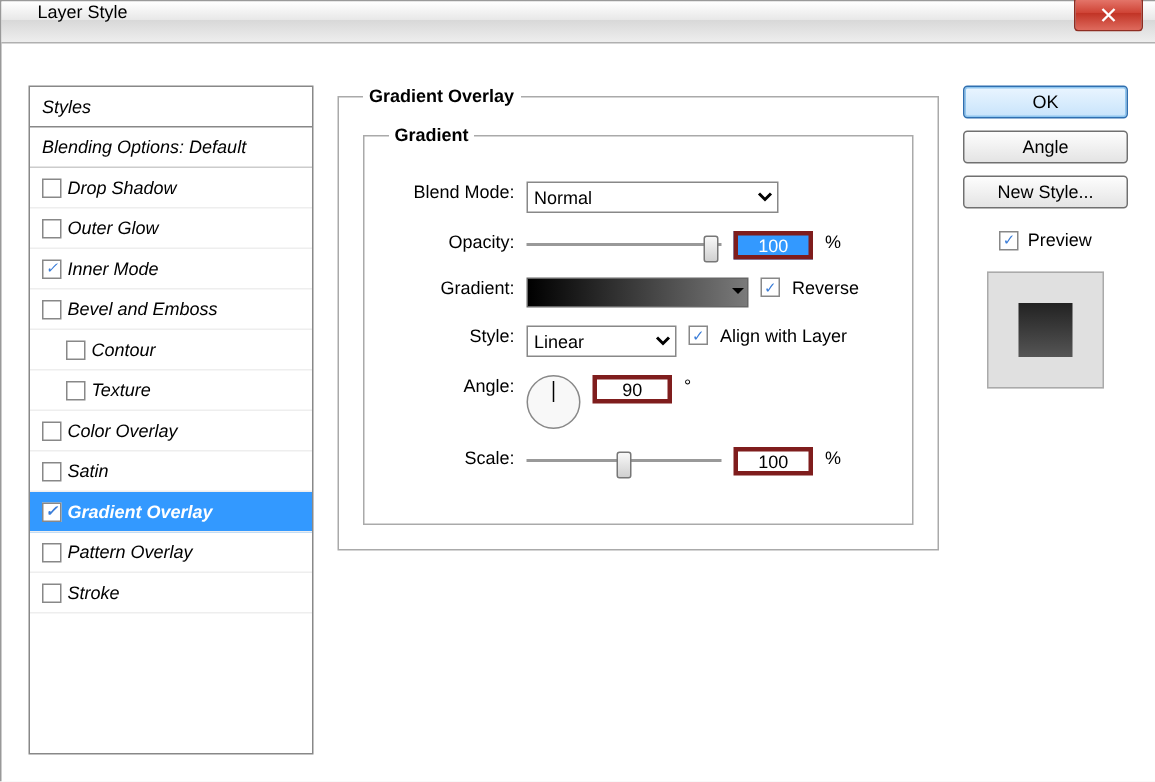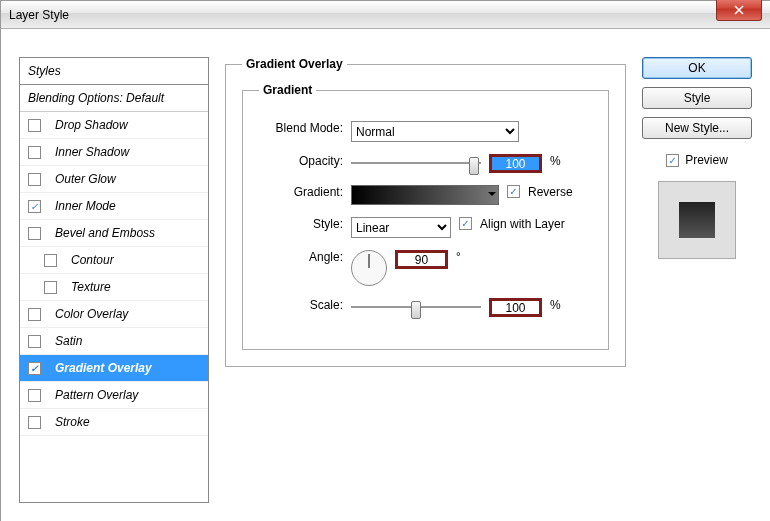--- a/index.html
+++ b/index.html
@@ -1,26 +1,26 @@
 <!DOCTYPE html>
 <html><head>
 <meta charset="utf-8">
 <style>
 * { box-sizing: border-box; margin: 0; padding: 0; font-family: Tahoma, Arial, sans-serif; font-size: 12px; }
 body { background: #f0f0f0; width: 770px; height: 521px; overflow: hidden; }
 .window { position: relative; width: 770px; height: 521px; background: #fff; border-top: 1px solid #999; border-left: 1px solid #999; }
-.title-bar { height: 28px; background: linear-gradient(#fff, #e8e8e8 45%, #d8d8d8 46%, #eee); border-bottom: 1px solid #b0b0b0; display: flex; align-items: center; padding-left: 8px; }
+.title-bar { height: 28px; background: linear-gradient(#fff, #e8e8e8 45%, #d8d8d8 46%, #eee); border-bottom: 1px solid #b0b0b0; display: flex; padding-left: 24px; }
 .title-bar span { font-size: 12px; }
 .close-btn { position: absolute; right: 8px; top: -2px; width: 46px; height: 22px; background: linear-gradient(#e67a6f, #cf4436 45%, #c13325 46%, #de6a5d); border: 1px solid #8e2d22; border-top: none; border-radius: 0 0 3px 3px; display: flex; align-items: center; justify-content: center; color: #fff; }
 .close-btn svg { width: 12px; height: 10px; }
 .content { padding: 28px 18px 18px 18px; display: flex; gap: 16px; height: calc(100% - 28px); }
 .styles-col { width: 190px; border: 1px solid #888; background: #fff; font-style: italic; }
 .styles-header { padding: 6px 8px; border-bottom: 1px solid #888; }
 .styles-sub { padding: 6px 8px; border-bottom: 1px solid #ccc; }
-.style-item { padding: 6px 8px; border-bottom: 1px solid #eee; display: flex; align-items: center; gap: 14px; cursor: default; }
+.style-item { padding: 6px 8px; border-bottom: 1px solid #eee; display: flex; align-items: center; gap: 4px; cursor: default; }
 .style-item.sub { padding-left: 24px; }
 .style-item.selected { background: #3399ff; color: #fff; font-weight: bold; }
 .chk { width: 13px; height: 13px; border: 1px solid #888; background: #fff; display: inline-flex; align-items: center; justify-content: center; font-size: 10px; color: #3b7dd8; }
 .style-item.selected .chk { color: #3b7dd8; background: #fff; }
 .center-col { flex: 1; }
 fieldset { border: 1px solid #aaa; padding: 8px 16px 16px 16px; }
 fieldset.inner { border: 1px solid #aaa; margin-top: 4px; padding: 12px 16px 20px 16px; }
 legend { padding: 0 4px; font-weight: bold; }
 .inner legend { font-weight: bold; }
 .row { display: flex; align-items: flex-start; margin: 12px 0; gap: 8px; }
@@ -58,24 +58,20 @@
   </div>
   <div class="content">
 
     <div class="styles-col">
       <div class="styles-header">Styles</div>
       <div class="styles-sub">Blending Options: Default</div>
       <div id="style-items">
           <div class="style-item">
             <span class="chk"></span>
             <span>Drop Shadow</span>
-          </div>
-          <div class="style-item">
-            <span class="chk"></span>
-            <span>Inner Shadow</span>
           </div>
           <div class="style-item">
             <span class="chk"></span>
             <span>Outer Glow</span>
           </div>
           <div class="style-item">
             <span class="chk">✓</span>
             <span>Inner Mode</span>
           </div>
           <div class="style-item">
@@ -168,21 +164,21 @@
             <input class="numbox" value="100" style="">
             <span class="unit">%</span>
           </div>
 
         </fieldset>
       </fieldset>
     </div>
 
     <div class="right-col">
       <button class="btn default">OK</button>
-      <button class="btn">Style</button>
+      <button class="btn">Angle</button>
       <button class="btn">New Style...</button>
       <div class="preview-row">
         <span class="chk-inline">✓</span>
         <span>Preview</span>
       </div>
       <div class="preview-swatch">
         <div class="preview-inner"></div>
       </div>
     </div>
   </div>

